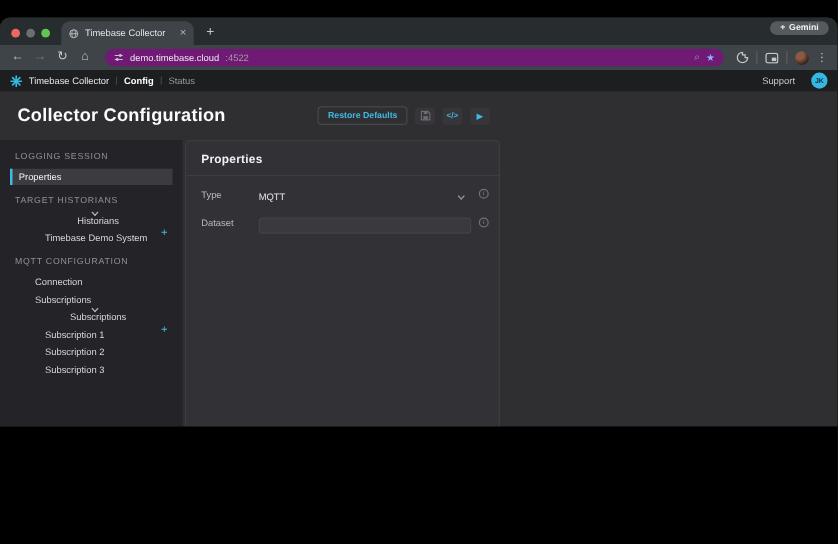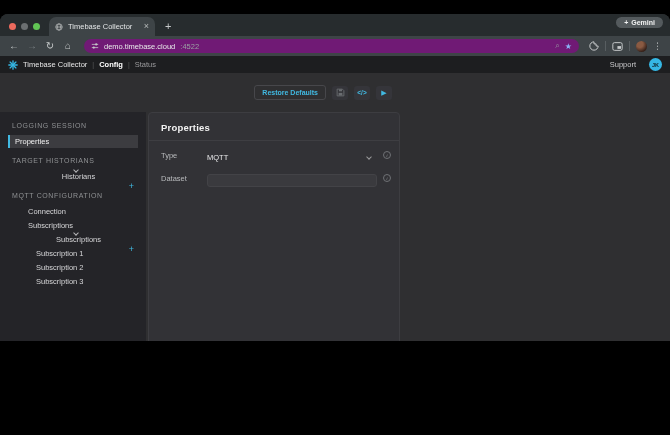--- a/index.html
+++ b/index.html
@@ -177,20 +177,21 @@
       <span class="nav-sep">|</span>
       <span class="nav-link active">Config</span>
       <span class="nav-sep">|</span>
       <span class="nav-link">Status</span>
       <span class="spacer"></span>
       <span class="support">Support</span>
       <span class="jk">JK</span>
     </div>
 
     <div class="hero">
+      <span class="h1">Collector Configuration</span>
       <span class="spacer"></span>
       <div class="actions">
         <button class="btn-restore">Restore Defaults</button>
         <span class="icon-box">
           <svg width="9" height="9" viewBox="0 0 12 12">
               <path d="M1.5 1.5 h7 l2 2 v7 h-9 Z" fill="none" stroke="#6a6d71" stroke-width="1.2"></path>
               <rect x="3.5" y="6.5" width="5" height="3.5" fill="#6a6d71"></rect>
               <rect x="4" y="1.8" width="4" height="2.6" fill="#6a6d71"></rect>
             </svg>
         </span>
@@ -210,20 +211,23 @@
         <div class="item sel">
           <span class="lbl">Properties</span>
         </div>
 
         <div class="sec">TARGET HISTORIANS</div>
         <div class="item ind1">
           <span class="chev"></span>
           <span class="lbl">Historians</span>
           <span class="plus">+</span>
         </div>
+        <div class="item ind3">
+          <span class="lbl">Timebase Demo System</span>
+        </div>
 
         <div class="sec">MQTT CONFIGURATION</div>
         <div class="item ind2">
           <span class="lbl">Connection</span>
         </div>
         <div class="item ind2">
           <span class="lbl">Subscriptions</span>
         </div>
         <div class="item ind1">
           <span class="chev"></span>

